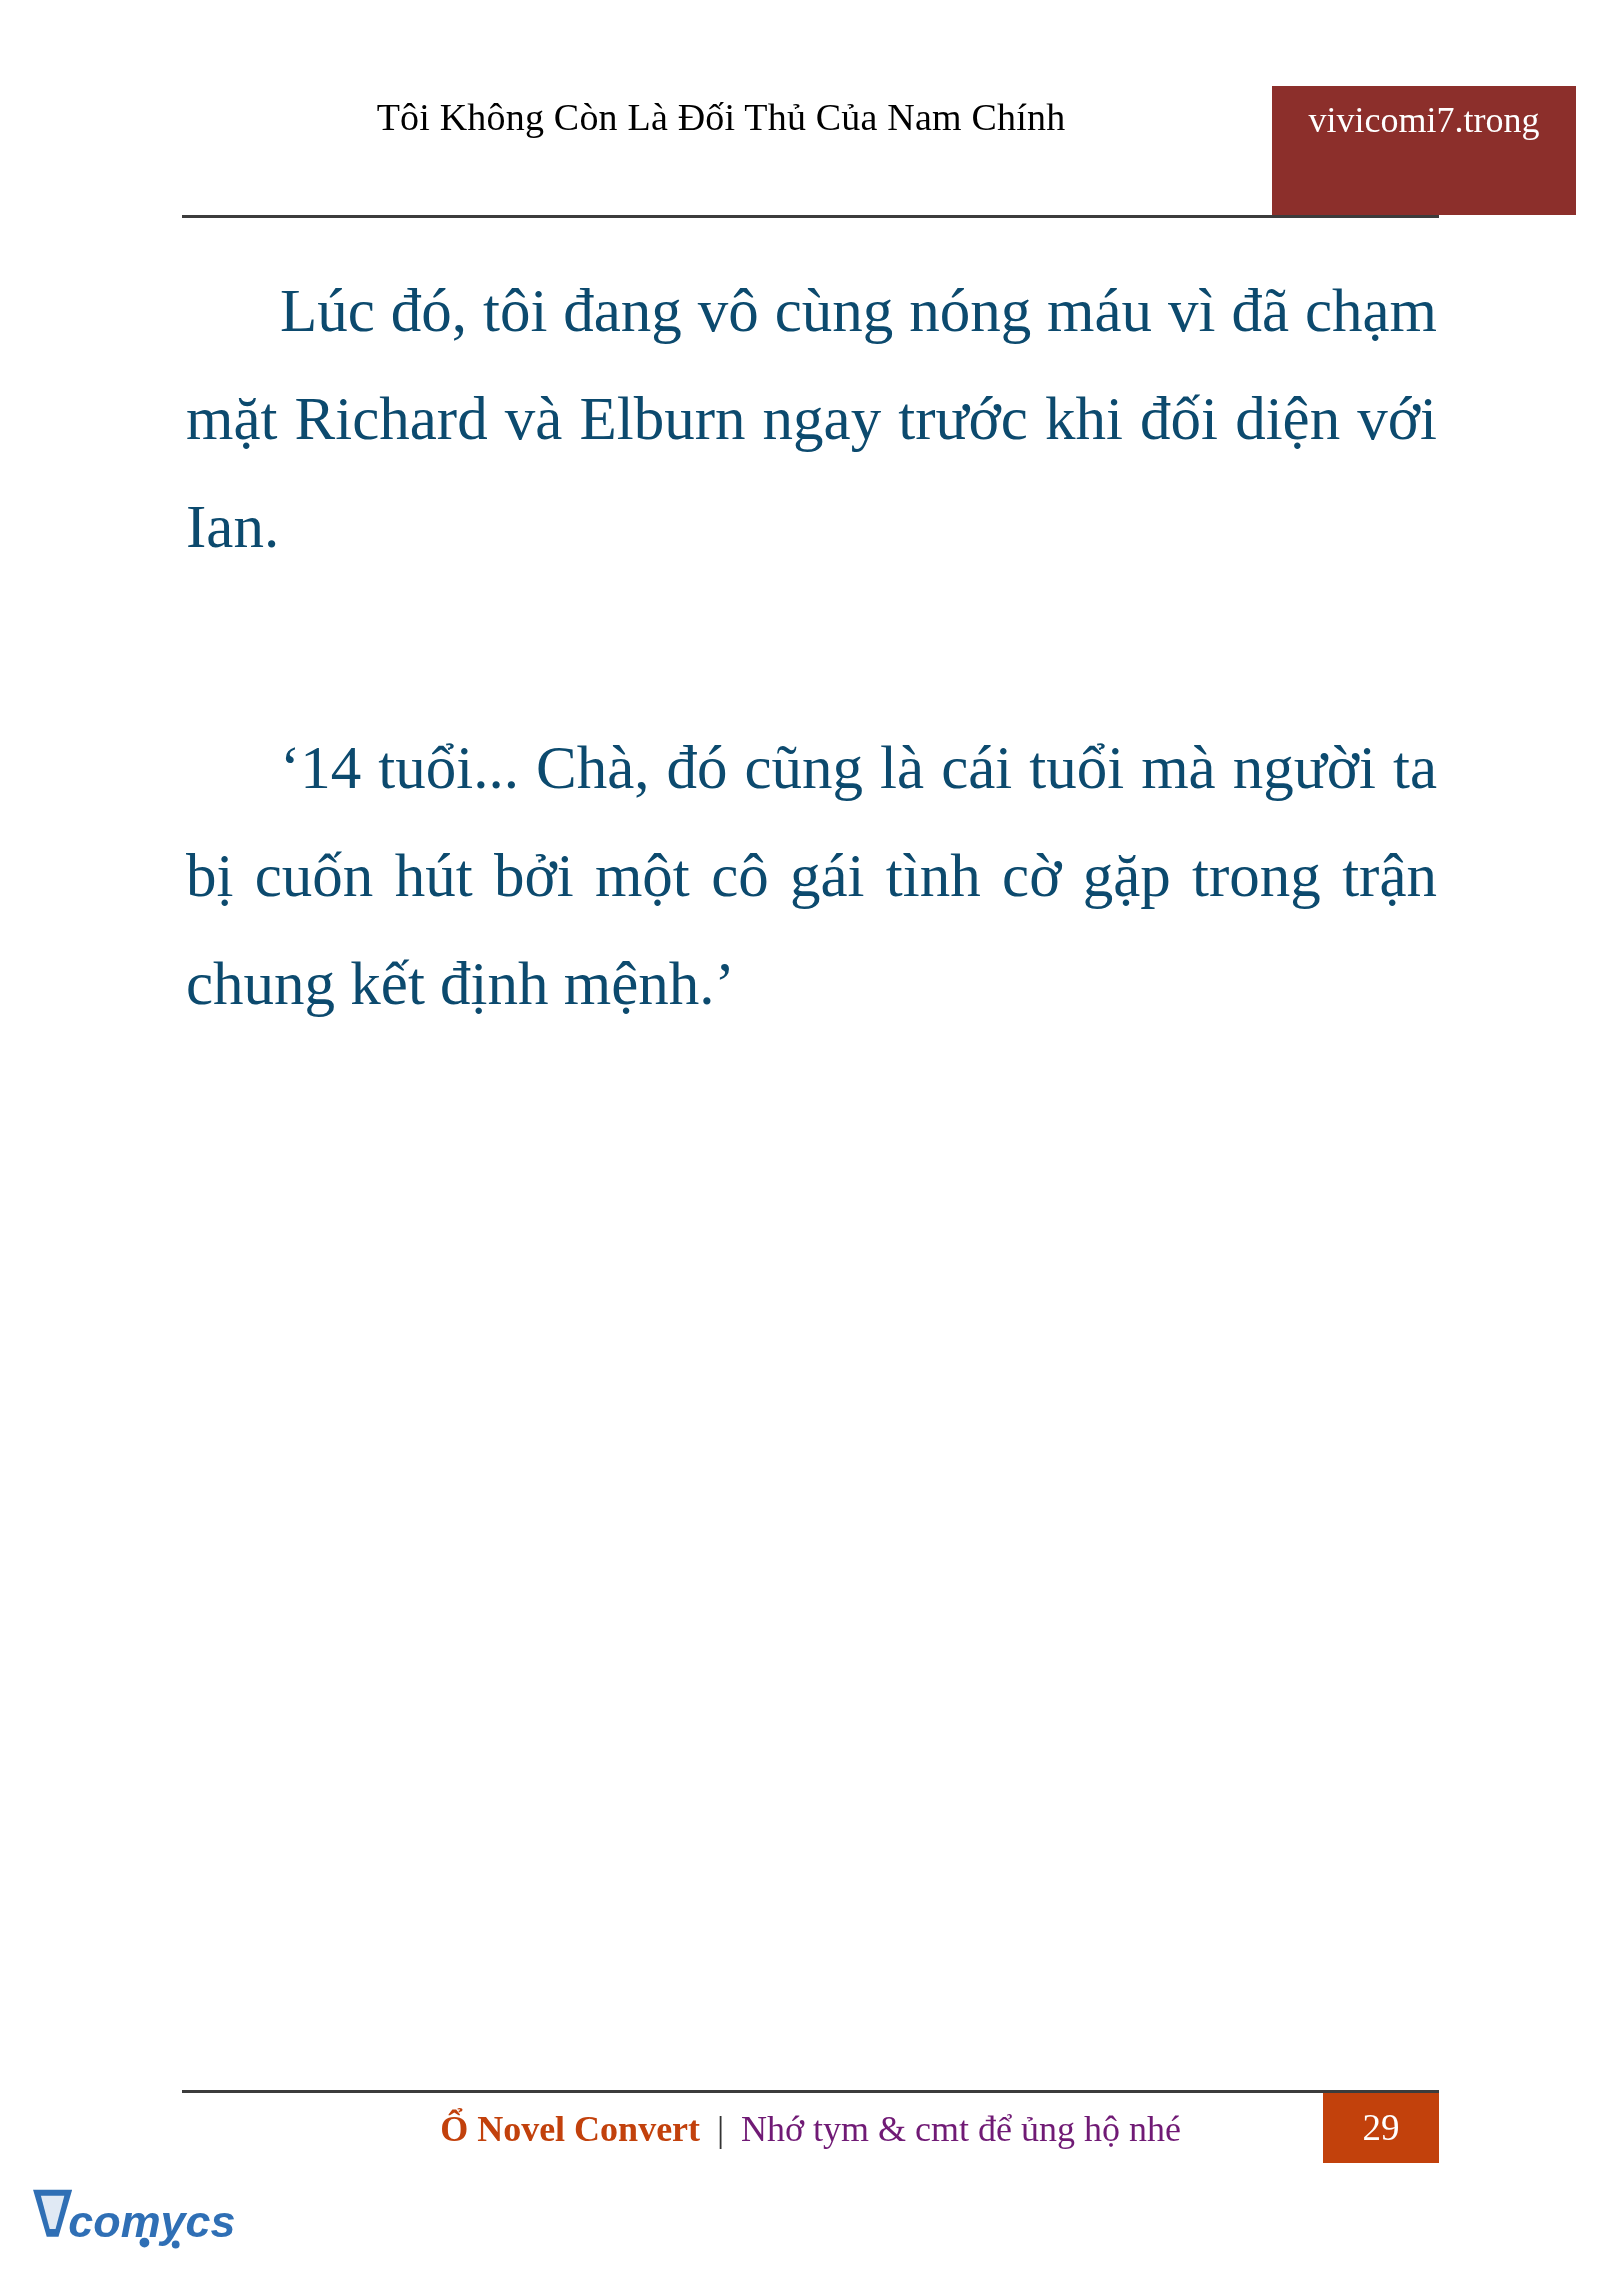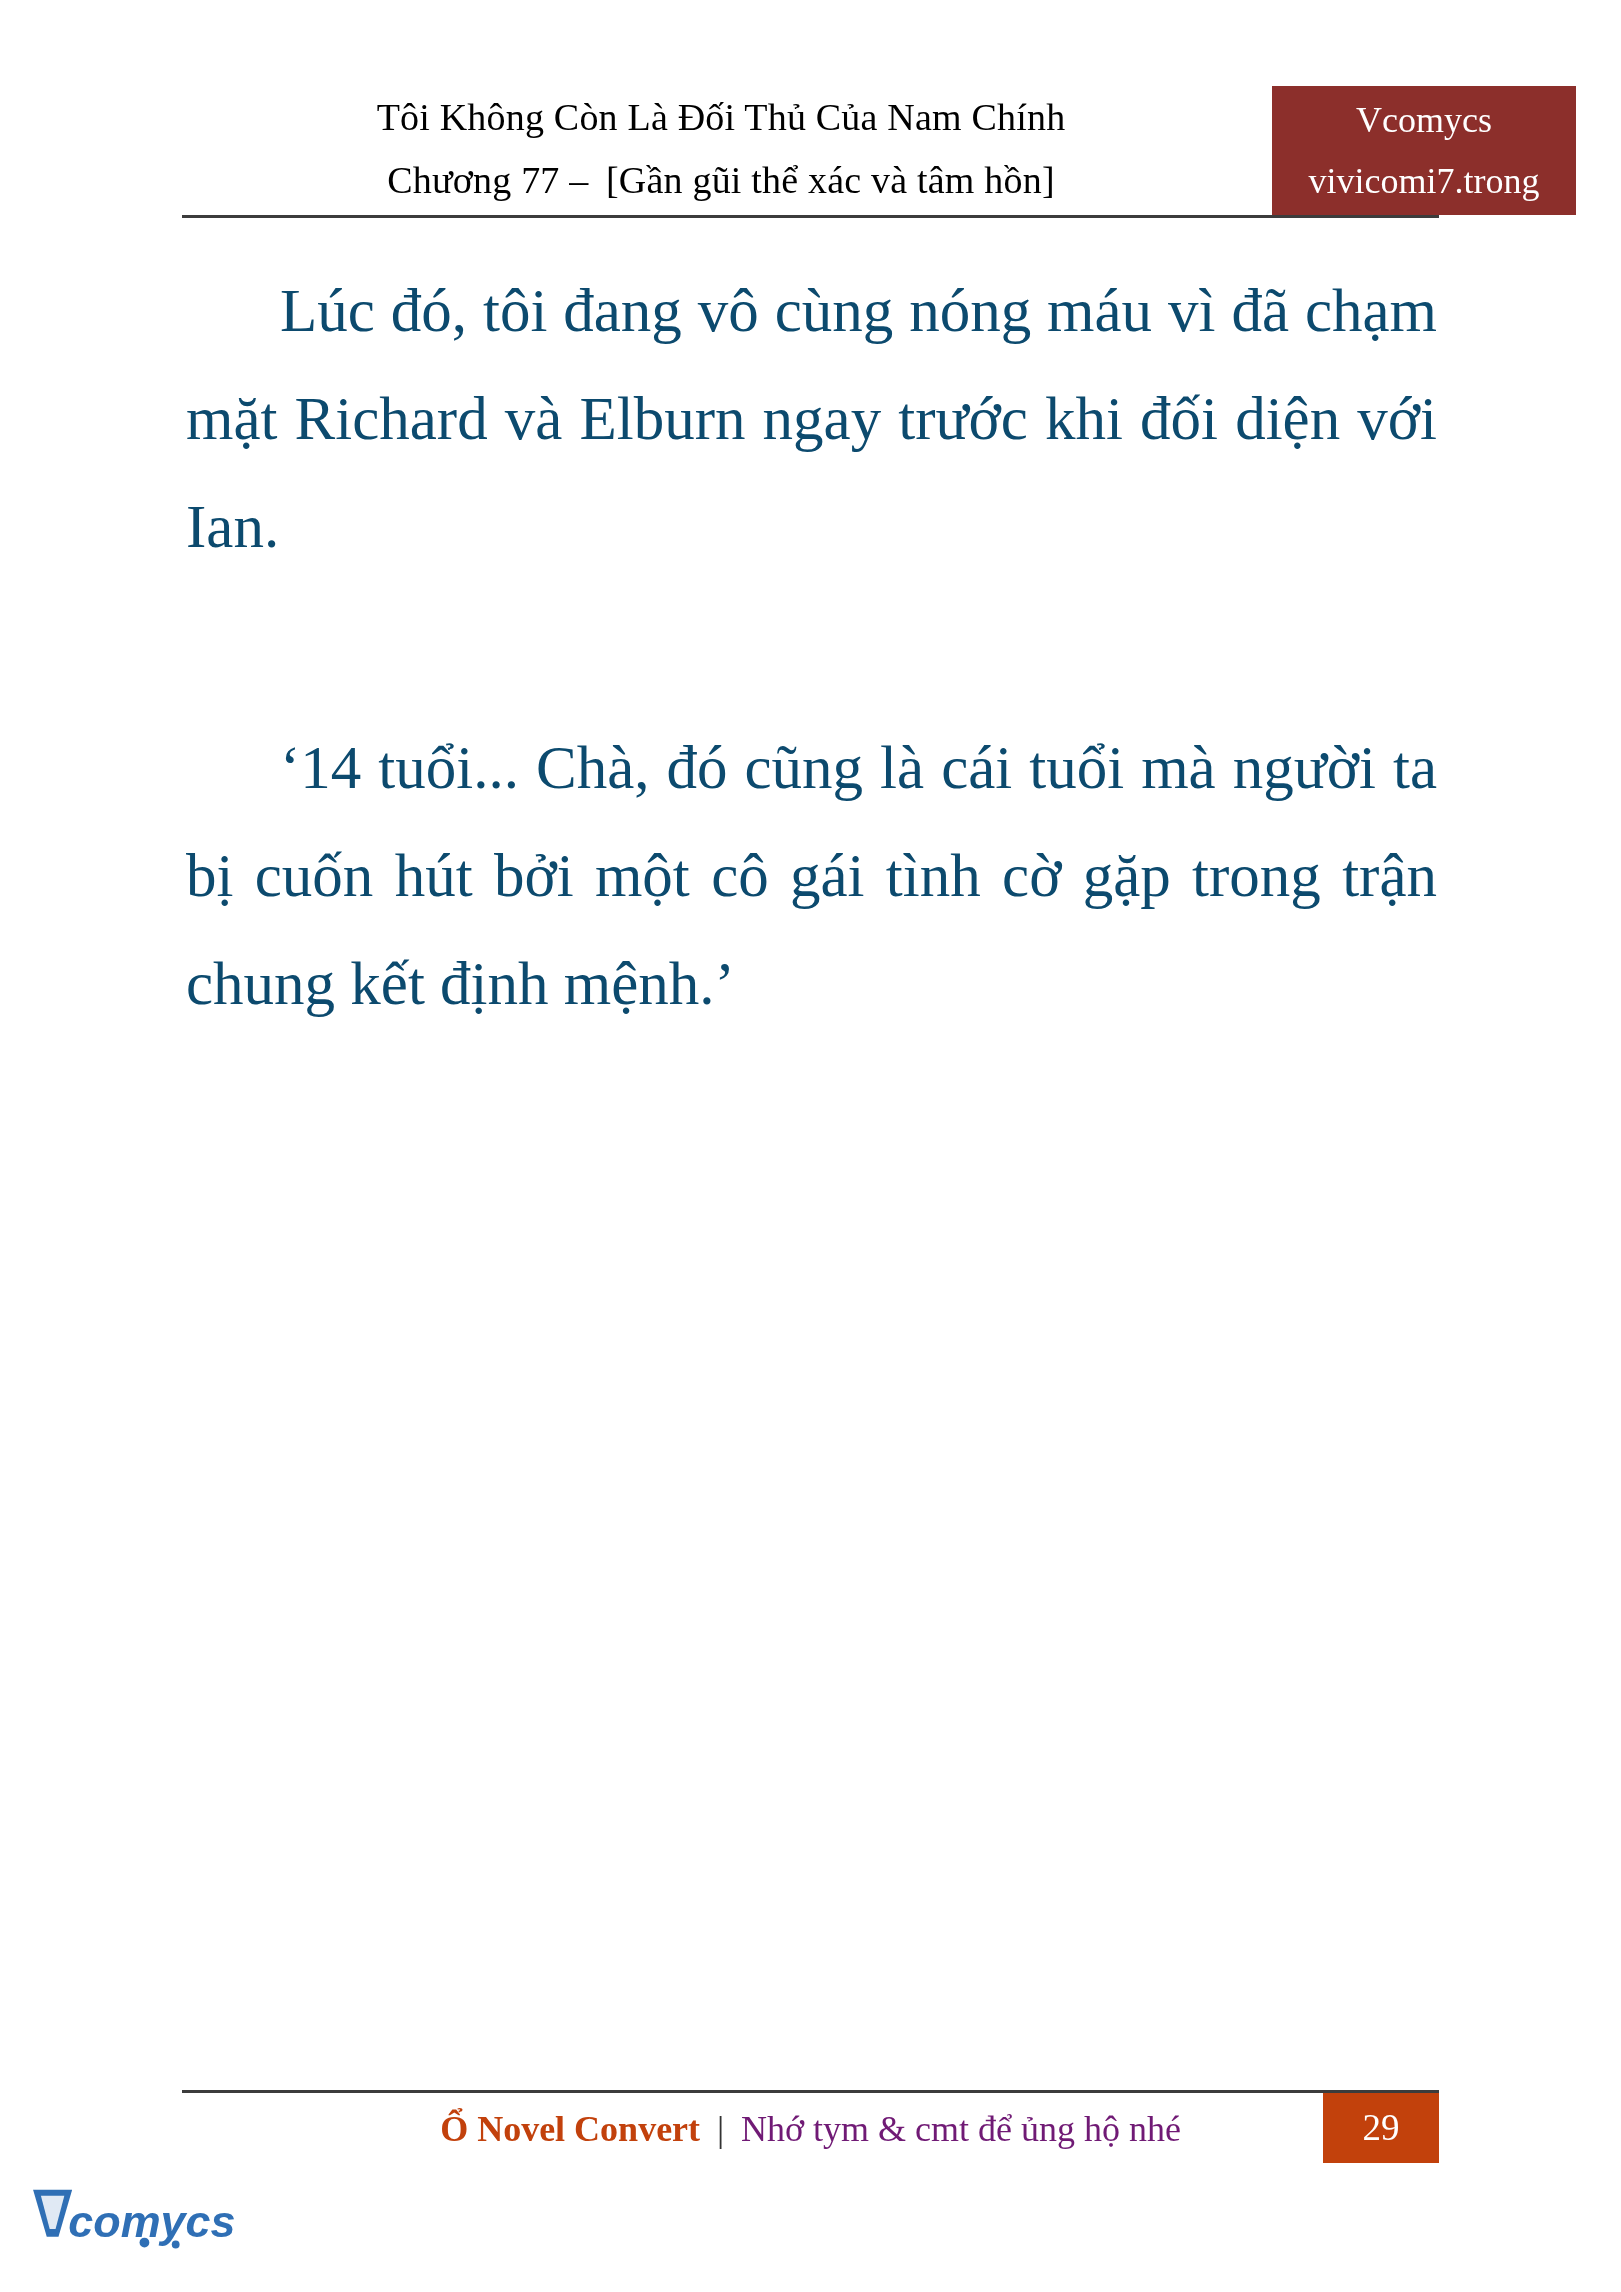--- a/index.html
+++ b/index.html
@@ -157,28 +157,22 @@
   .watermark svg { display:block; }
 </style>
 </head>
 <body>
 
 <div class="page">
 
   <div class="header">
     <div class="header-title-block">
       <span class="header-line1">Tôi Không Còn Là Đối Thủ Của Nam Chính</span>
-      <span class="header-line2">
-        <span>Chương 77 –</span>
-        <span class="header-chapter-sep"> </span>
-        <span>[Gần gũi thể xác và tâm hồn]</span>
-      </span>
     </div>
     <div class="header-badge">
-      <span>Vcomycs</span>
       <span>vivicomi7.trong</span>
     </div>
     <div class="header-rule"></div>
   </div>
 
   <div class="content">
     <p class="para">Lúc đó, tôi đang vô cùng nóng máu vì đã chạm mặt Richard và Elburn ngay trước khi đối diện với Ian.</p>
     <p class="para">‘14 tuổi... Chà, đó cũng là cái tuổi mà người ta bị cuốn hút bởi một cô gái tình cờ gặp trong trận chung kết định mệnh.’</p>
   </div>
 

